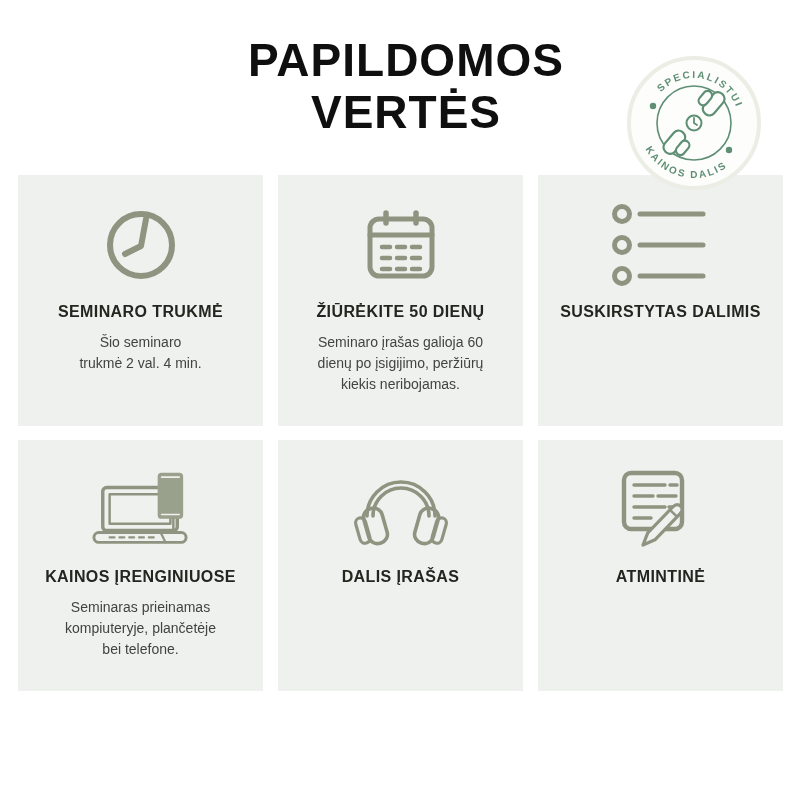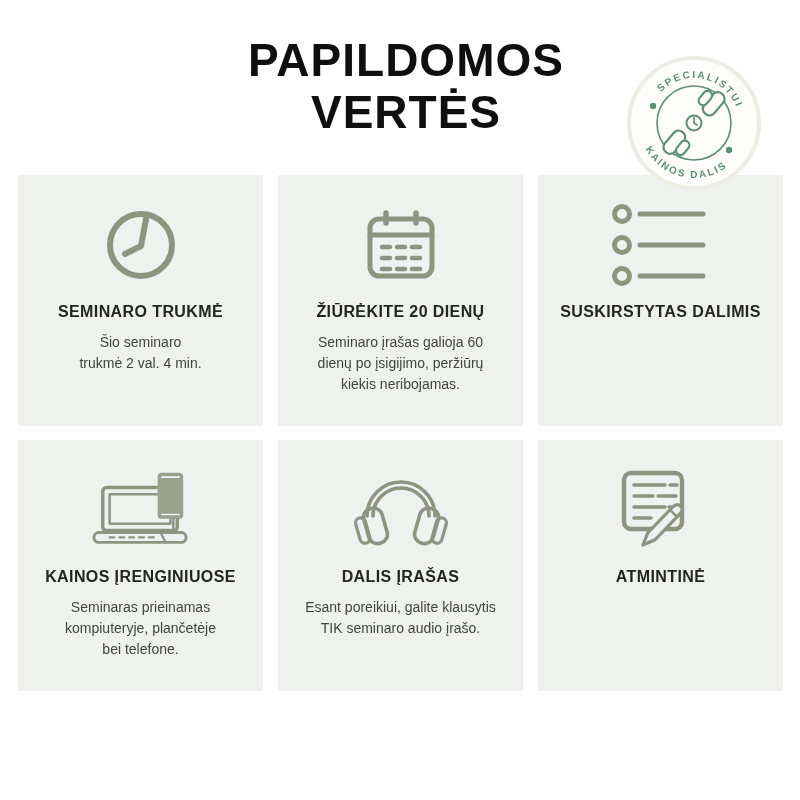--- a/index.html
+++ b/index.html
@@ -116,21 +116,21 @@
             <line x1="49" y1="40" x2="57" y2="40"></line>
           <line x1="19" y1="51" x2="27" y2="51"></line>
             <line x1="34" y1="51" x2="42" y2="51"></line>
             <line x1="49" y1="51" x2="57" y2="51"></line>
           <line x1="19" y1="62" x2="27" y2="62"></line>
             <line x1="34" y1="62" x2="42" y2="62"></line>
             <line x1="49" y1="62" x2="57" y2="62"></line>
         </g>
       </svg>
     </div>
-    <div class="card-title">ŽIŪRĖKITE 20 DIENŲ</div>
+    <div class="card-title">ŽIŪRĖKITE 50 DIENŲ</div>
     <div class="card-body">Seminaro įrašas galioja 60
 dienų po įsigijimo, peržiūrų
 kiekis neribojamas.</div>
   </div>
 
   <div class="card">
     <div class="icon-box">
       <svg width="100" height="82" viewBox="0 0 100 82">
         <g class="s" stroke-width="5">
           <circle cx="11" cy="10" r="7.5"></circle>
@@ -180,22 +180,20 @@
           <rect class="s" x="15" y="44" width="19" height="36" rx="9" stroke-width="3.6"></rect>
           <rect class="s" x="6" y="50" width="10" height="26" rx="5" stroke-width="3.2"></rect>
         </g>
         <g transform="rotate(16 76 62)">
           <rect class="s" x="66" y="44" width="19" height="36" rx="9" stroke-width="3.6"></rect>
           <rect class="s" x="84" y="50" width="10" height="26" rx="5" stroke-width="3.2"></rect>
         </g>
       </svg>
     </div>
     <div class="card-title">DALIS ĮRAŠAS</div>
-    <div class="card-body">Esant poreikiui, galite klausytis
-TIK seminaro audio įrašo.</div>
   </div>
 
   <div class="card">
     <div class="icon-box">
       <svg width="92" height="92" viewBox="0 0 92 92">
         <rect class="s" x="9" y="9" width="58" height="56" rx="7" stroke-width="4.4"></rect>
         <g class="s" stroke-width="3.4">
           <line x1="19" y1="21" x2="50" y2="21"></line>
             <line x1="55" y1="21" x2="62" y2="21"></line>
           <line x1="19" y1="32" x2="38" y2="32"></line>

